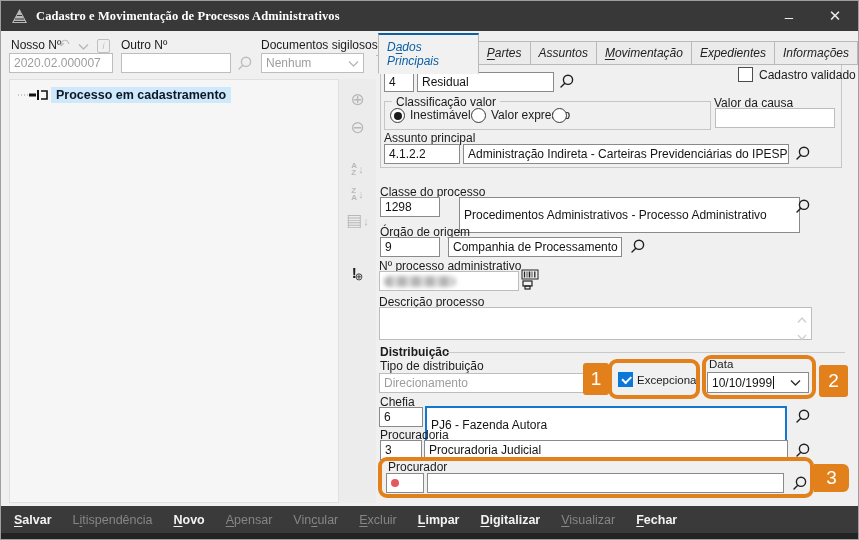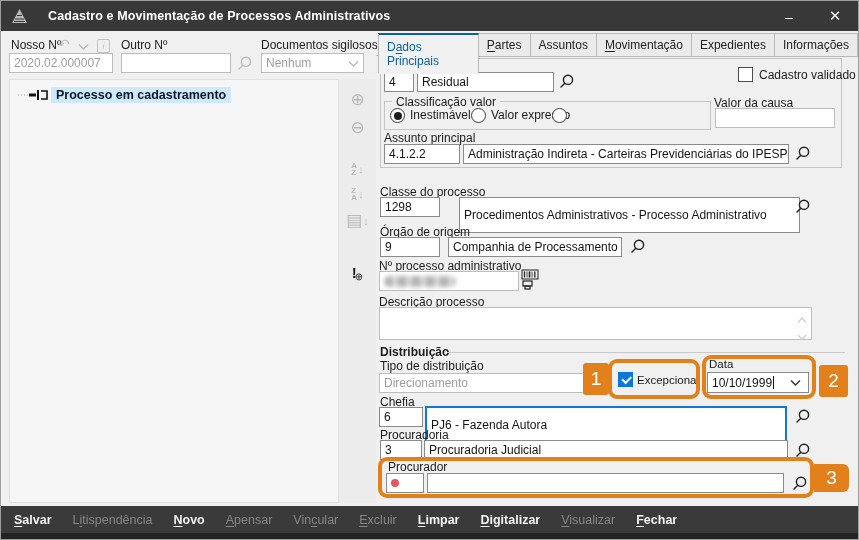--- a/index.html
+++ b/index.html
@@ -1,21 +1,21 @@
 <!DOCTYPE html>
 <html style="--orange: #E2801C; --blue: #1276D3; --check: #0B77D9; --tabblue: #0B5FA4;"><head>
 <meta charset="utf-8">
 <style>
   html,body{margin:0;padding:0;background:#fff;}
   .win{position:relative;width:857px;height:538px;border:1px solid #9e9e9e;background:#f0f0f0;
        font-family:"Liberation Sans",sans-serif;overflow:hidden;}
   
   .titlebar{position:absolute;top:0;left:0;right:0;height:30px;background:#383838;display:flex;align-items:center;color:#fff;}
   .appico{margin-left:10px;display:flex;}
-  .title{margin-left:20px;font-size:12.5px;font-weight:700;letter-spacing:.1px;}
+  .title{margin-left:8px;font-size:12.5px;font-weight:700;letter-spacing:.1px;font-family:Liberation Serif, serif;}
   .caps{margin-left:auto;display:flex;height:30px;}
   .cap-btn{width:46px;height:30px;display:flex;align-items:center;justify-content:center;color:#ececec;font-size:15px;}
   
   .lbl{position:absolute;font-size:12px;color:#1b1b1b;white-space:nowrap;}
   .lbl.bold{font-weight:700;}
   .fld{position:absolute;background:#fff;border:1px solid #8a8a8a;font-size:12px;color:#141414;
        display:flex;align-items:center;padding:0 4px;white-space:nowrap;overflow:hidden;box-sizing:border-box;}
   .fld.gray{color:#9d9d9d;}
   .fld.lite{border-color:#bdbdbd;}
   .fld.focus{border:2px solid var(--blue);}
@@ -30,21 +30,21 @@
   .cb.checked::after{content:"";position:absolute;left:2.5px;top:3px;width:7px;height:3.5px;
       border-left:2px solid #fff;border-bottom:2px solid #fff;transform:rotate(-45deg);}
   
   .radio{position:absolute;display:flex;gap:5px;font-size:12px;color:#1b1b1b;white-space:nowrap;}
   .rb{width:13px;height:13px;border:1px solid #3a3a3a;border-radius:50%;background:#fff;position:relative;flex:0 0 auto;}
   .radio.sel .rb::after{content:"";position:absolute;inset:2.5px;background:#1c1c1c;border-radius:50%;}
   
   .gbox{position:absolute;border:1px solid #c6c6c6;box-sizing:border-box;}
   .legend{position:absolute;font-size:12px;color:#1b1b1b;background:#f0f0f0;padding:0 4px;white-space:nowrap;}
   
-  #tabs{position:absolute;left:377px;top:32px;display:flex;align-items:flex-start;z-index:2;}
+  #tabs{position:absolute;left:377px;top:32px;display:flex;align-items:center;z-index:2;font-style:italic;}
   .tab{font-size:12px;padding:4px 8px;background:#ebebeb;border:1px solid #b9b9b9;border-left-width:0;color:#222;position:relative;cursor:pointer;}
   .tab:first-child{border-left-width:1px;}
   .tab.active{background:#f1f1f1;border-top:2px solid var(--tabblue);border-bottom:1px solid #f1f1f1;
       color:var(--tabblue);margin-bottom:-1px;padding-top:5px;padding-bottom:5px;z-index:3;}
   .tabline{position:absolute;left:375px;top:54px;width:477px;height:1px;background:#bdbdbd;}
   .u{text-decoration:underline;text-underline-offset:2px;}
   
   .treepanel{position:absolute;left:8px;top:78px;width:330px;height:424px;background:#f6f6f6;border:1px solid #e0e0e0;box-sizing:border-box;}
   .treeitem{position:absolute;left:8px;top:7px;display:flex;align-items:center;gap:3px;}
   .treelabel{font-size:12.5px;font-weight:700;color:#0e1726;background:#cde9fb;padding:1px 5px;}

